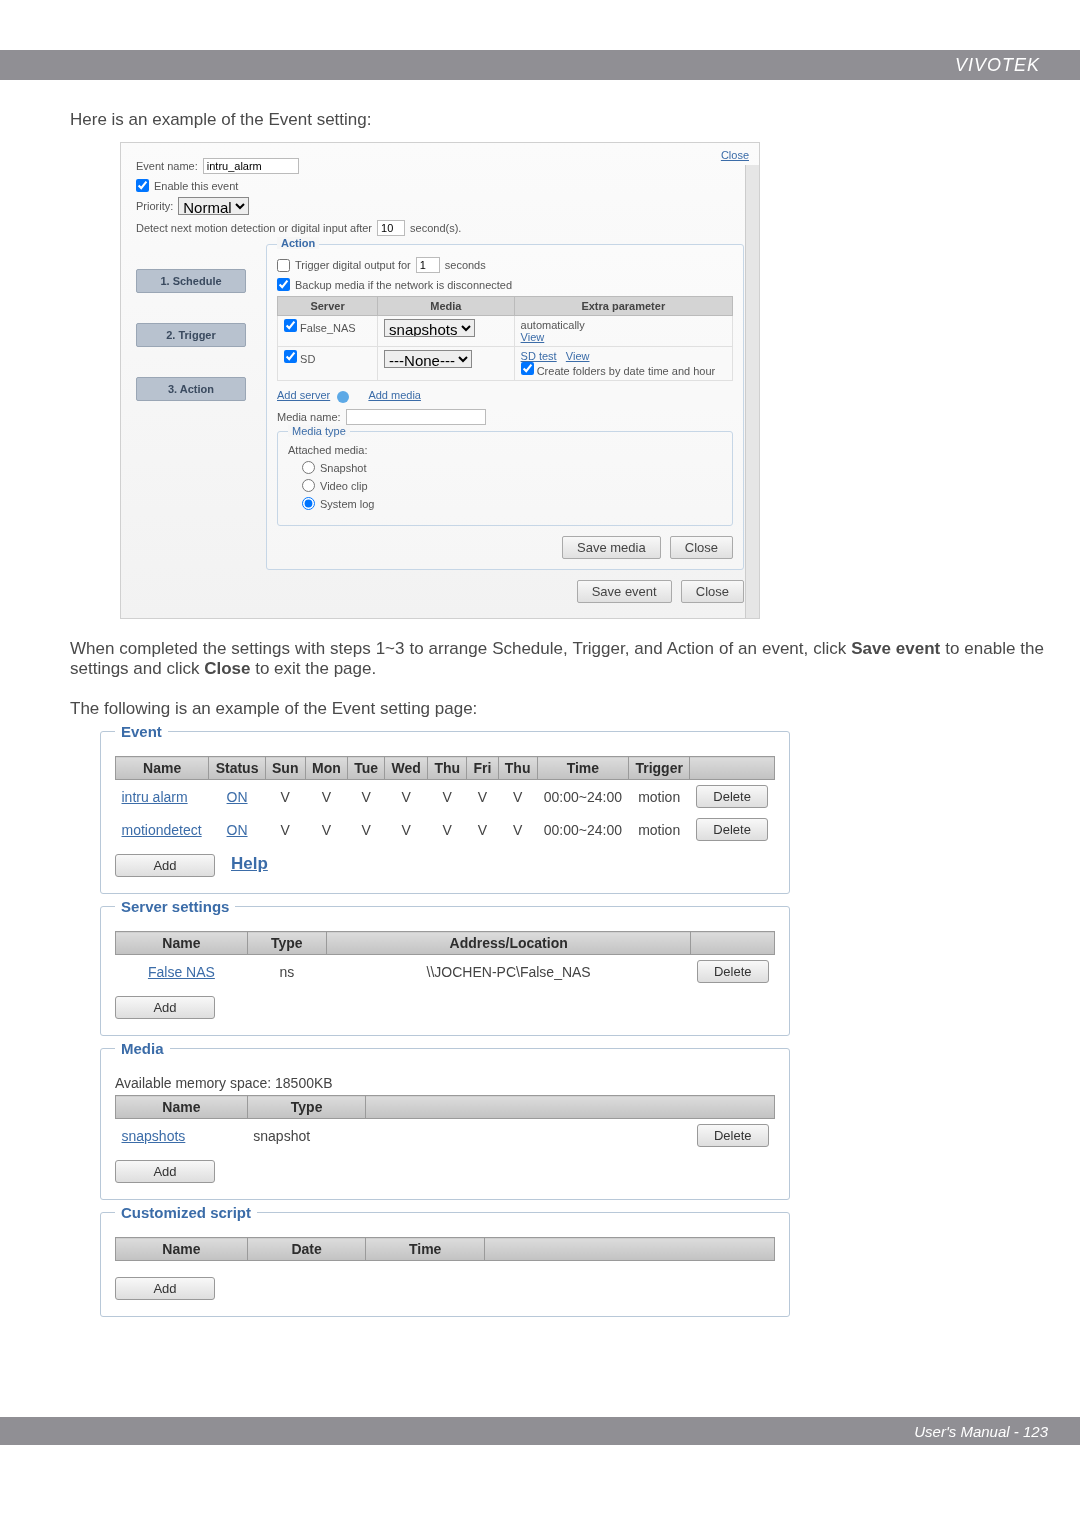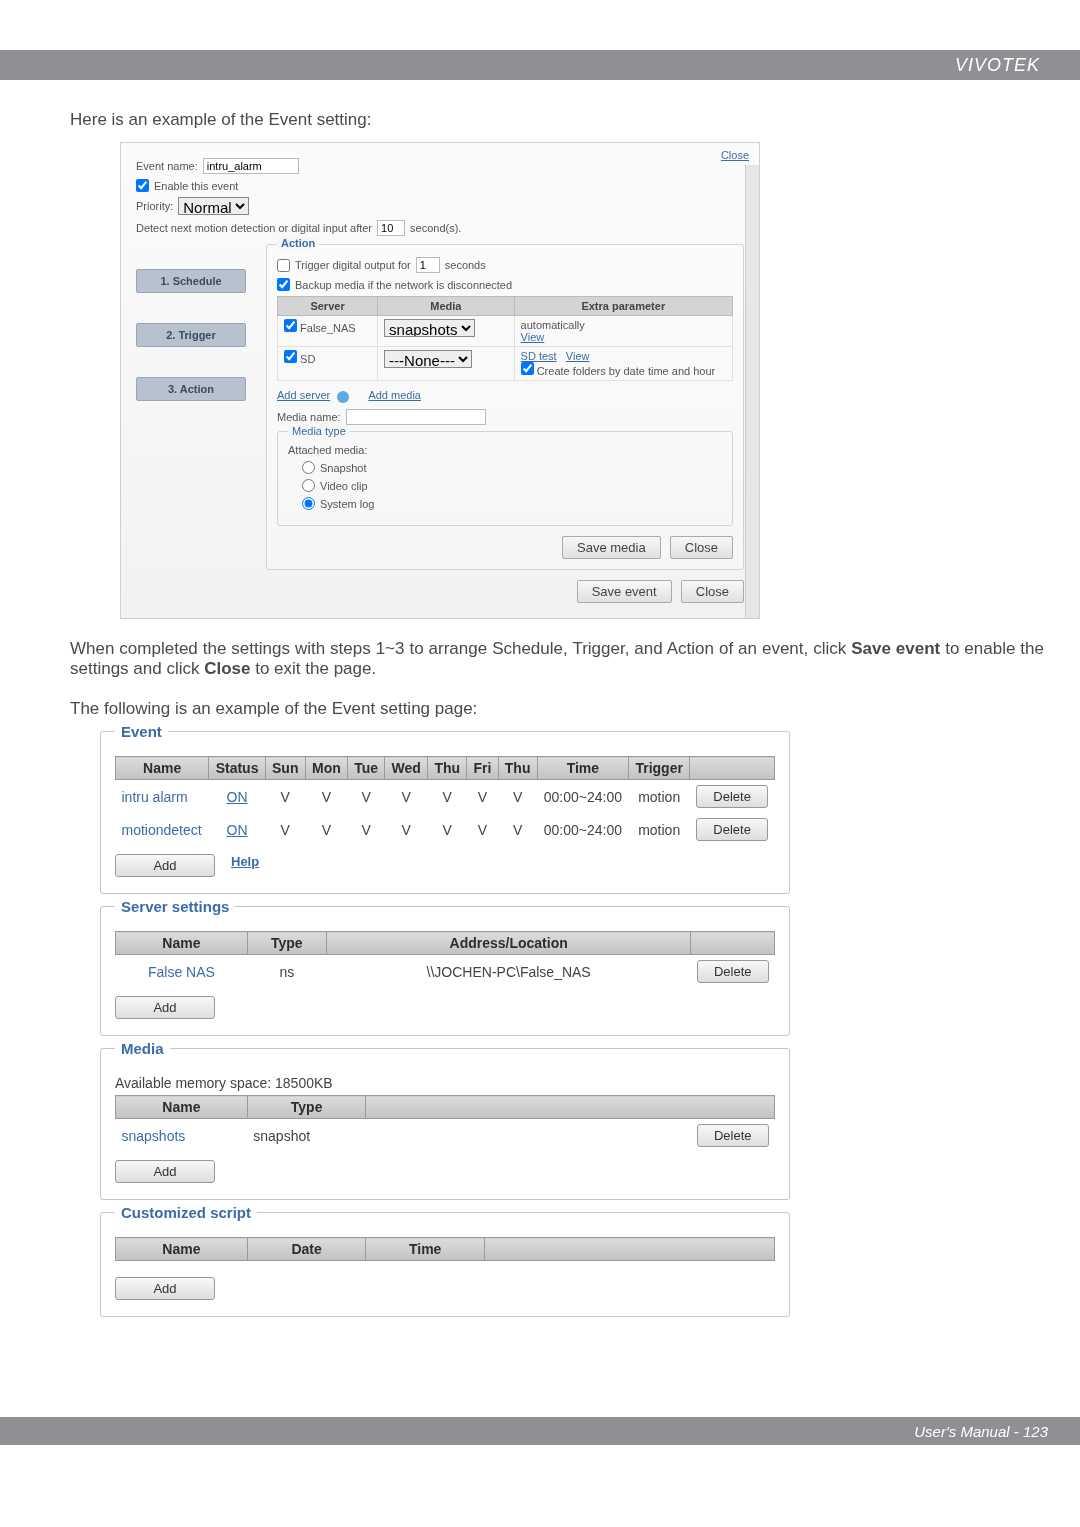--- a/index.html
+++ b/index.html
@@ -35,25 +35,25 @@
     .btn-row { text-align: right; margin-top: 10px; }
     .btn-row .btn1 { margin-left: 6px; }
     .scroll-stub { position:absolute; right:0; top:22px; bottom:0; width:14px; background:#e6e6e6; border-left:1px solid #ccc;}
 
     
     .panel2 { border: 1px solid #b8c8d8; width: 690px; margin-left: 30px; padding: 6px 14px 16px 14px; position: relative; border-radius: 3px; margin-top: 12px; }
     .panel2-title { color: #3b6ca8; font-weight: bold; font-size: 15px; position: relative; top: -15px; background: #fff; padding: 0 6px; }
     .grid2 { width: 100%; border-collapse: collapse; font-size: 14px; }
     .grid2 th { background: linear-gradient(#dcdcdc,#c2c2c2); border: 1px solid #9a9a9a; padding: 3px 6px; color: #2d2d2d; font-weight: bold; }
     .grid2 td { padding: 5px 6px; text-align: center; color: #444; }
-    .grid2 .name-cell { color: #3b6ca8; cursor: pointer; }
+    .grid2 .name-cell { color: #3b6ca8; text-decoration: underline; cursor: pointer; }
     .grid2 .on { color: #3b6ca8; text-decoration: underline; cursor: pointer; }
     .btn2 { background: linear-gradient(#f8f8f8,#dedede); border: 1px solid #999; padding: 3px 16px; font-size: 13px; color: #333; cursor: pointer; border-radius: 3px; }
     .add-row { margin-top: 8px; display: flex; align-items: flex-start; gap: 16px; }
-    .help-link { color: #3b6ca8; text-decoration: underline; font-weight: bold; font-size: 13px; }
+    .help-link { color: #3b6ca8; text-decoration: underline; font-weight: bold; font-size: 17px; }
     .mem-text { font-size: 14px; color: #444; margin: 2px 0 4px 0; }
 
     .footer-bar { background: #908f94; height: 28px; display: flex; align-items: center; justify-content: flex-end; padding-right: 32px; margin-top: 60px; }
     .footer-text { color: #fff; font-style: italic; font-size: 15px; }
   </style>
 </head>
 <body>
 
 <div class="header-bar"></div>
 <div class="brand-bar">

